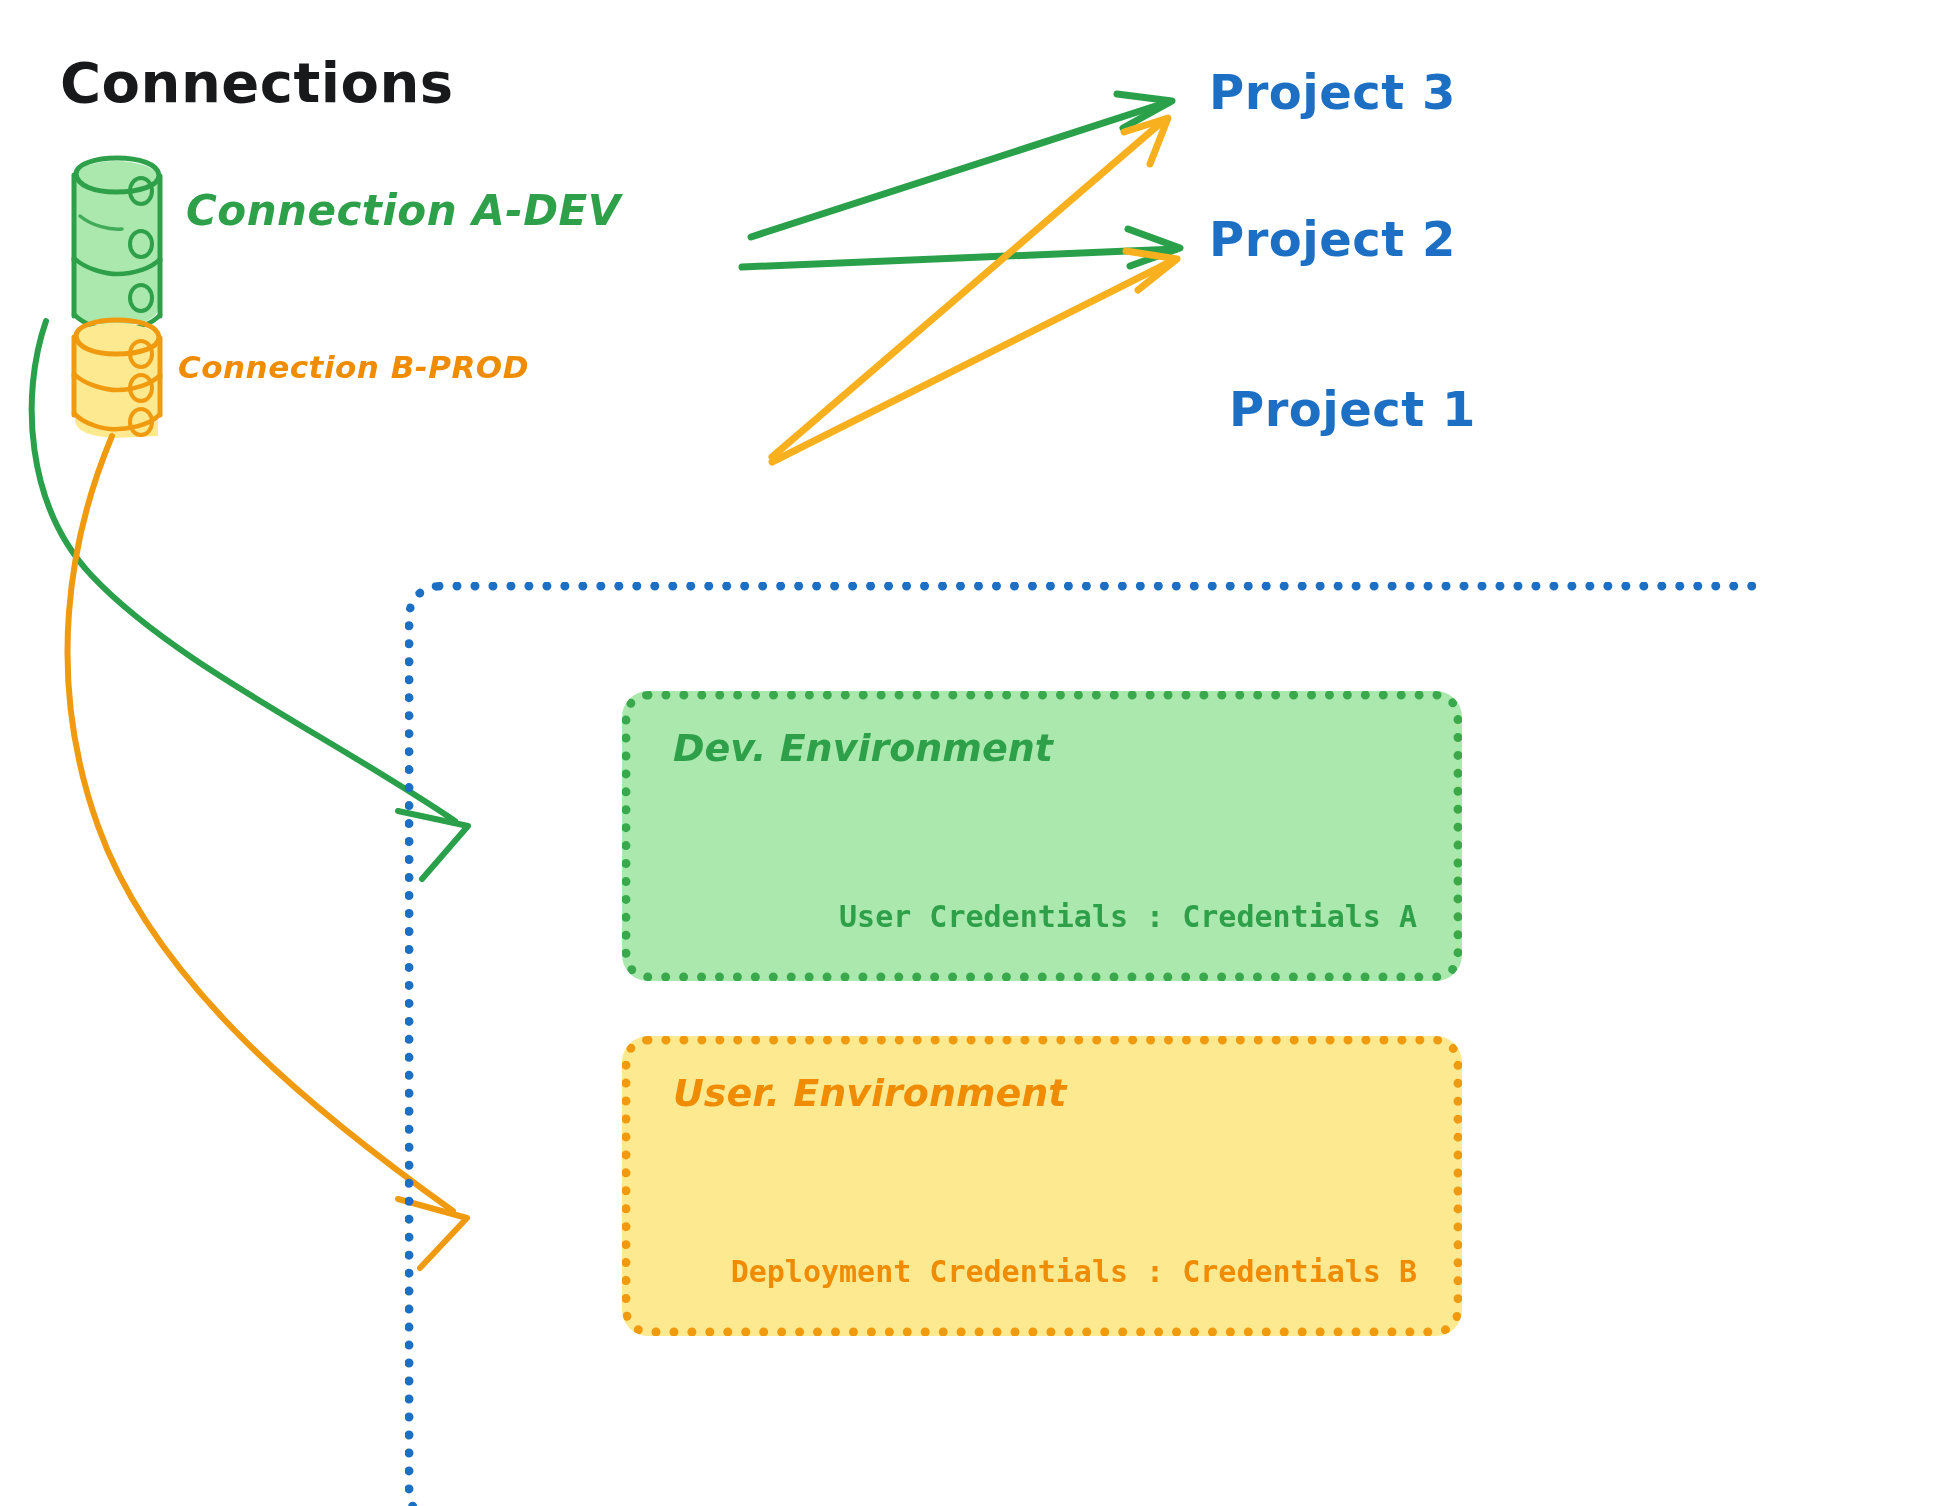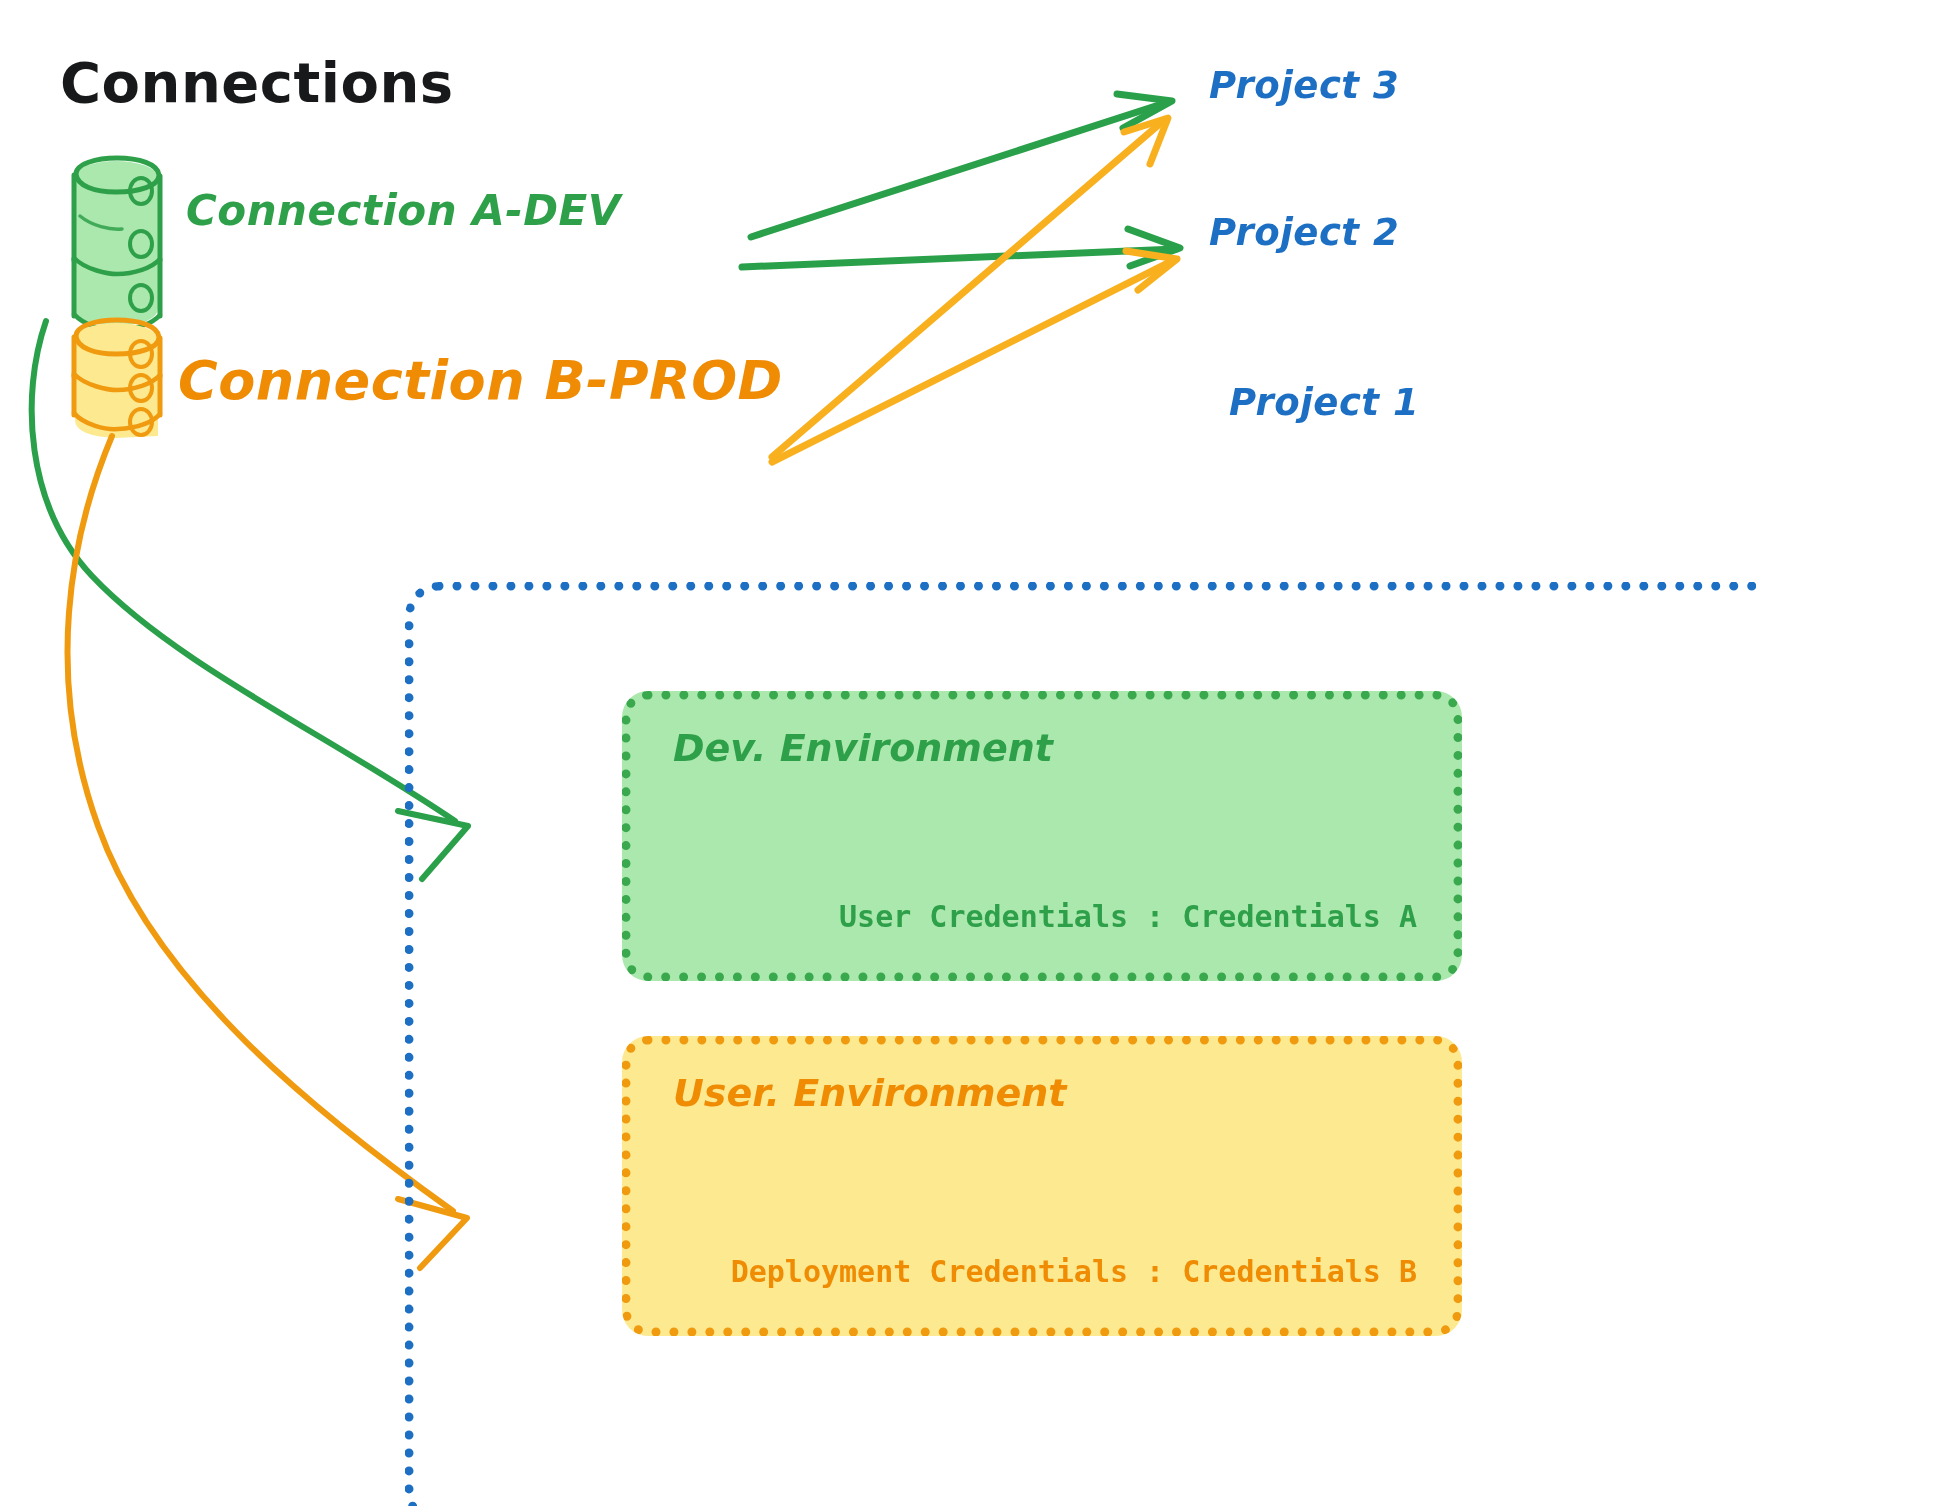--- a/index.html
+++ b/index.html
@@ -45,28 +45,27 @@
   #label-conn-a {
     left: 186px;
     top: 150px;
     font-size: 42px;
     color: #2fa04a;
     font-style: italic;
   }
   #label-conn-b {
     left: 178px;
     top: 313px;
-    font-size: 54px;
+    font-size: 31px;
     color: #ef8c04;
     font-style: italic;
   }
   .project-label {
-    font-size: 37px;
+    font-size: 48px;
     color: #1d6fc4;
-    font-style: italic;
   }
   #label-project-3 { left: 1209px; top: 28px; }
   #label-project-2 { left: 1209px; top: 175px; }
   #label-project-1 { left: 1229px; top: 345px; }
 
   
   #project1-container {
     position: absolute;
     left: 405px;
     top: 546px;

